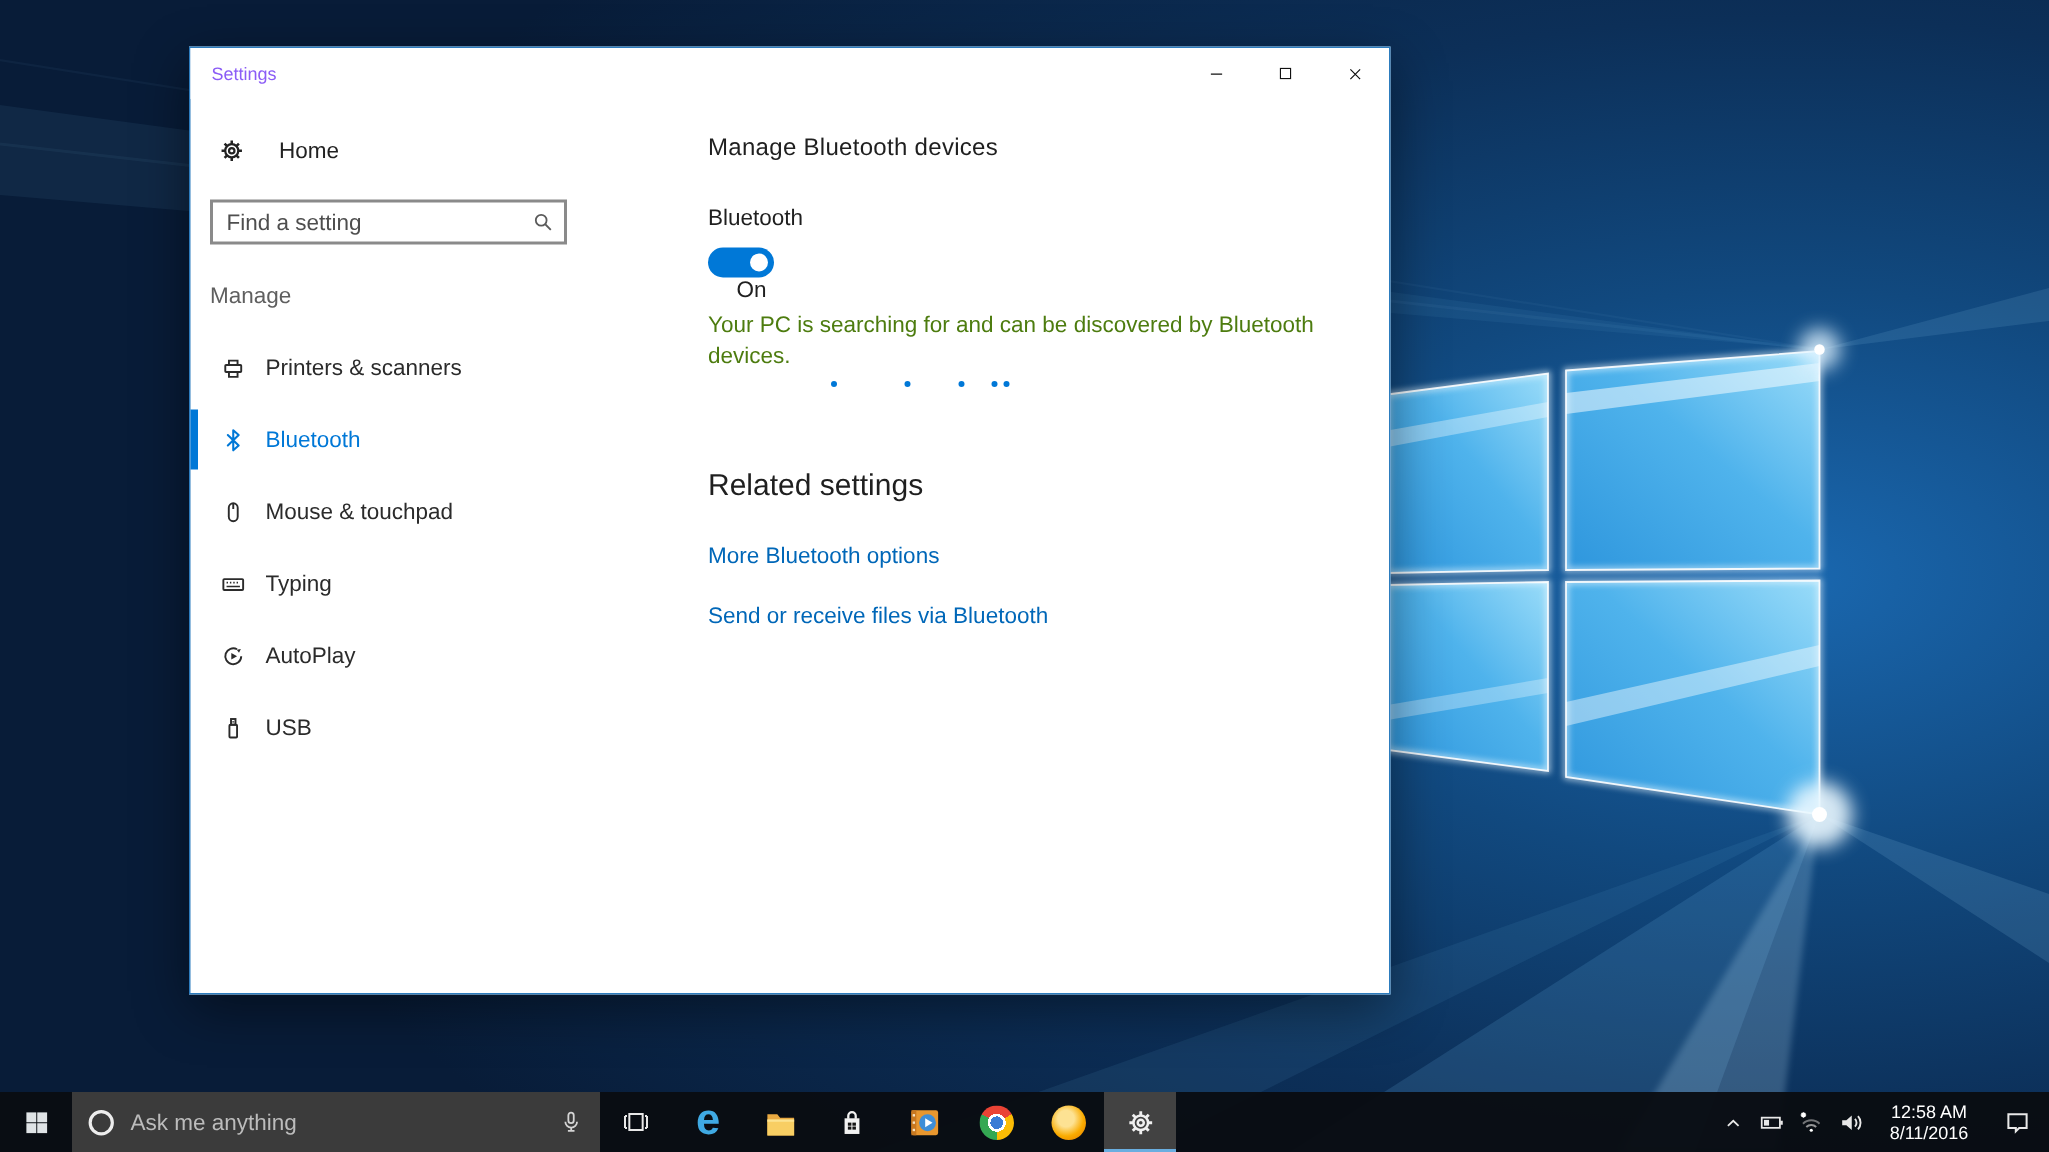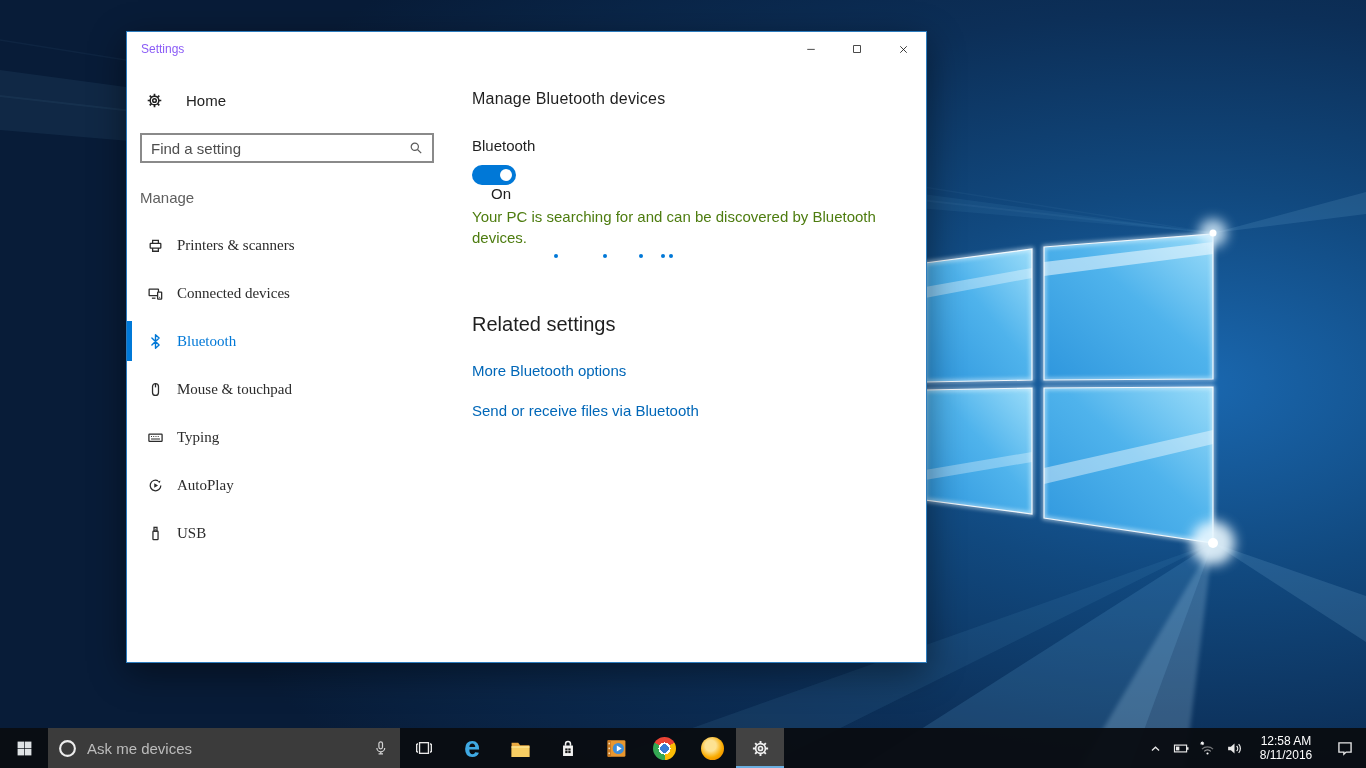--- a/index.html
+++ b/index.html
@@ -20,31 +20,31 @@
   .caption { position:absolute; right:0; top:0; height:34px; display:flex; }
   .caption button { width:46px; height:34px; display:flex; align-items:center; justify-content:center; }
 
   .body-area { position:absolute; left:0; top:34px; right:0; bottom:0; }
 
   
   .sidebar { position:absolute; left:0; top:0; width:345px; bottom:0; }
   .home-row { position:absolute; left:0; top:16px; width:100%; height:36px; display:flex; align-items:center; color:#222; }
   .home-row .ic { margin-left:19px; width:17px; height:17px; }
   .home-row .lbl { margin-left:23px; font-size:15px; }
-  .searchbox { position:absolute; left:13px; top:67px; width:294px; height:30px;
+  .searchbox { position:absolute; left:13px; top:67px; width:238px; height:30px;
                border:2px solid #8a8a8a; background:#fff; display:flex; align-items:center; }
   .searchbox input { flex:1; border:none; outline:none; font-size:15px; color:#333;
                      padding:0 4px 0 9px; font-family:inherit; background:transparent; }
   .searchbox input::placeholder { color:#4e4e4e; opacity:1; }
   .searchbox .mag { width:16px; height:16px; margin-right:8px; flex:none; }
   .section-label { position:absolute; left:13px; top:123px; font-size:15px; color:#5f5f5f; }
   .nav { position:absolute; left:0; top:159px; width:100%; }
   .nav-item { height:40px; margin-bottom:8px; display:flex; align-items:center; position:relative; color:#2b2b2b; }
   .nav-item .ic { margin-left:20px; width:17px; height:17px; flex:none; }
-  .nav-item .lbl { margin-left:13px; font-size:15px;font-family:Liberation Serif, serif; }
+  .nav-item .lbl { margin-left:13px; font-size:15px; }
   .nav-item.selected { color:#0078d7; }
   .nav-item.selected::before { content:""; position:absolute; left:0; top:0; width:5px; height:40px; background:#0078d7; }
   .nav-item svg, .home-row svg { stroke:currentColor; }
 
   
   .main { position:absolute; left:345px; top:0; right:0; bottom:0; }
   .main h1 { position:absolute; left:0; top:24px; font-size:16px; font-weight:300; color:#1f1f1f; letter-spacing:.2px; }
   .bt-label { position:absolute; left:0; top:71px; font-size:15px; color:#1f1f1f; }
   .toggle-row { position:absolute; left:0; top:99px; display:flex; align-items:center;flex-direction:column; }
   .toggle { width:44px; height:20px; border-radius:10px; background:#0078d7; position:relative; }
@@ -191,29 +191,20 @@
         <div class="section-label">Manage</div>
 
         <nav class="nav">
           <div class="nav-item">
             <svg class="ic" viewBox="0 0 16 16" fill="none" stroke-width="1.2">
               <rect x="3" y="6" width="10" height="4.4" rx="0.5"></rect>
               <path d="M5.3 6 V3.2 H10.7 V6 M5.3 10.4 V13.4 H10.7 V10.4"></path>
             </svg>
             <span class="lbl">Printers &amp; scanners</span>
           </div>
-          <div class="nav-item">
-            <svg class="ic" viewBox="0 0 16 16" fill="none" stroke-width="1.2">
-              <rect x="2" y="3.8" width="8.8" height="6.2" rx="0.4"></rect>
-                <path d="M4.6 12.4 h3.4"></path>
-              <rect x="10" y="6.6" width="3.8" height="6.6" rx="0.5" fill="#fff"></rect>
-              <circle cx="11.9" cy="11.5" r="0.55" fill="currentColor" stroke="none"></circle>
-            </svg>
-            <span class="lbl">Connected devices</span>
-          </div>
           <div class="nav-item selected">
             <svg class="ic" viewBox="0 0 16 16" fill="none" stroke-width="1.3">
               <path d="M4.6 4.7 L11.4 11.3 L8 14.3 L8 1.7 L11.4 4.7 L4.6 11.3" stroke-linecap="round" stroke-linejoin="round"></path>
             </svg>
             <span class="lbl">Bluetooth</span>
           </div>
           <div class="nav-item">
             <svg class="ic" viewBox="0 0 16 16" fill="none" stroke-width="1.2">
               <rect x="5.2" y="2.4" width="5.6" height="11.2" rx="2.8"></rect>
                 <path d="M8 2.4 V6"></path>
@@ -279,21 +270,21 @@
             <rect x="1.5" y="8.3" width="6.2" height="6.2"></rect>
             <rect x="8.3" y="8.3" width="6.2" height="6.2"></rect>
           </g>
       </svg>
     </button>
 
     <div class="cortana">
       <svg class="ring" width="19" height="19" viewBox="0 0 18 18">
         <circle cx="9" cy="9" r="7" fill="none" stroke="#ededed" stroke-width="2"></circle>
       </svg>
-      <span class="ph">Ask me devices</span>
+      <span class="ph">Ask me anything</span>
       <svg class="mic" width="17" height="17" viewBox="0 0 17 17">
         <g stroke="#d4d4d4" fill="none" stroke-width="1.2">
           <rect x="6.9" y="1.8" width="3.6" height="7" rx="1.8"></rect>
           <path d="M4.9 7.9 a3.9 3.9 0 0 0 7.8 0"></path>
           <path d="M8.8 11.9 v2 M6.6 13.9 h4.4"></path>
         </g>
       </svg>
     </div>
 
     <button class="tb-btn">

